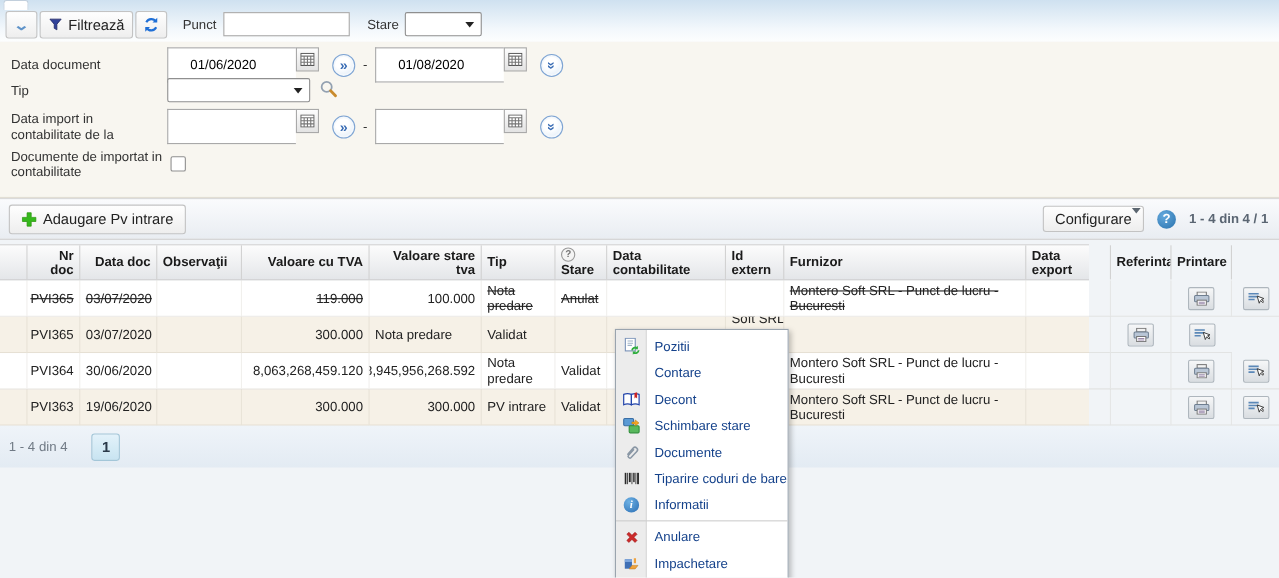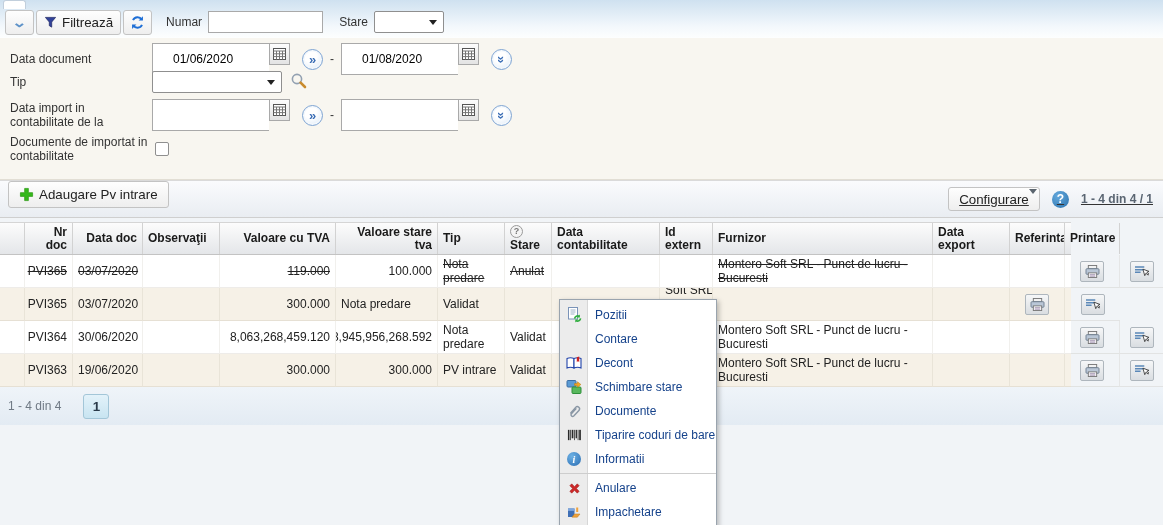--- a/index.html
+++ b/index.html
@@ -50,33 +50,33 @@
     color:#3a6db5; font-weight:bold; font-size:13px; line-height:1;
     display:inline-flex; align-items:center; justify-content:center; cursor:pointer;
     box-shadow:inset 0 0 0 1.5px #f4f8fc; }
   .circ-btn.down span { display:inline-block; transform:rotate(90deg); }
   .dash { margin:0 7px; color:#333; }
   .sp14 { width:12px; } .sp8 { width:8px; }
   .checkbox { width:14px; height:14px; border:1px solid #8f8f8f; border-radius:2px; background:#fff; cursor:pointer; }
   
   .grid-toolbar { position:absolute; top:180px; left:0; right:0; height:38px;
     background:linear-gradient(#fafbfd,#e9edf2); border-top:1px solid #dadada;
-    border-bottom:1px solid #cfcfcf; display:flex; }
+    border-bottom:1px solid #cfcfcf; display:flex; align-items:center; }
   .add-btn { margin-left:8px; height:27px; padding:0 10px; }
-  .gt-right { margin-left:auto; margin-right:10px; display:flex; align-items:center; gap:12px;text-decoration:underline; }
+  .gt-right { margin-left:auto; margin-right:10px; display:flex; align-items:center; gap:12px; }
   .config-btn { position:relative; width:92px; height:24px; }
   .config-arrow { position:absolute; top:1px; right:2px; width:0; height:0;
     border-left:4px solid transparent; border-right:4px solid transparent;
     border-top:5px solid #5c6670; }
   .help-circ { width:17px; height:17px; border-radius:50%; background:radial-gradient(circle at 35% 30%, #64a9dd, #2a72ad);
     color:#fff; font-weight:bold; font-size:12px; display:inline-flex; align-items:center;
     justify-content:center; cursor:pointer; }
   .range-text { color:#5a6572; font-weight:bold; }
   
-  .grid { position:absolute; top:222px; left:0; width:1071px; }
+  .grid { position:absolute; top:222px; left:0; width:990px; }
   .grid-row { display:grid;
     grid-template-columns:25px 48px 70px 77px 116px 102px 67px 47px 108px 53px 220px 77px 55px 55px 43px; }
   .ghead { background:linear-gradient(#fcfcfc,#e4e6e9); border-top:1px solid #d5d5d5;
     border-bottom:1px solid #c3c3c3; height:33px; }
   .ghead .hc { font-weight:bold; color:#1a1a1a; padding:2px 5px; border-right:1px solid #d2d2d2;
     display:flex; align-items:center; line-height:13px; overflow:hidden; }
   .hc.r { justify-content:flex-end; text-align:right; }
   .hc.stare-h { flex-direction:column; justify-content:center; align-items:flex-start; gap:1px; }
   .q-gray { width:13px; height:13px; border-radius:50%; border:1px solid #9a9a9a; color:#777;
     font-size:9px; font-weight:bold; display:inline-flex; align-items:center; justify-content:center; background:#f4f4f4; }
@@ -132,21 +132,21 @@
   </button>
   <div style="width:2px"></div>
   <button class="btn sq">
     <svg width="15" height="15" viewBox="0 0 16 16">
       <path d="M3.2 5.5 A5.4 5.4 0 0 1 12.6 5" fill="none" stroke="#1f6fd6" stroke-width="2.1"></path>
       <path d="M13.8 1.2 v4.6 h-4.6 z" fill="#1f6fd6"></path>
       <path d="M12.8 10.5 A5.4 5.4 0 0 1 3.4 11" fill="none" stroke="#1f6fd6" stroke-width="2.1"></path>
       <path d="M2.2 14.8 v-4.6 h4.6 z" fill="#1f6fd6"></path>
     </svg>
   </button>
-  <span class="lbl" style="margin-left:14px">Numar</span>
+  <span class="lbl" style="margin-left:14px">Punct</span>
   <input class="txt numar-input" value="" style="">
   <span class="lbl" style="margin-left:16px">Stare</span>
   <div class="selectbox stare-select">
     <span class="car"></span>
   </div>
 </div>
 
 <div class="filter-panel">
 
   <div class="frow" style="top:5px">

